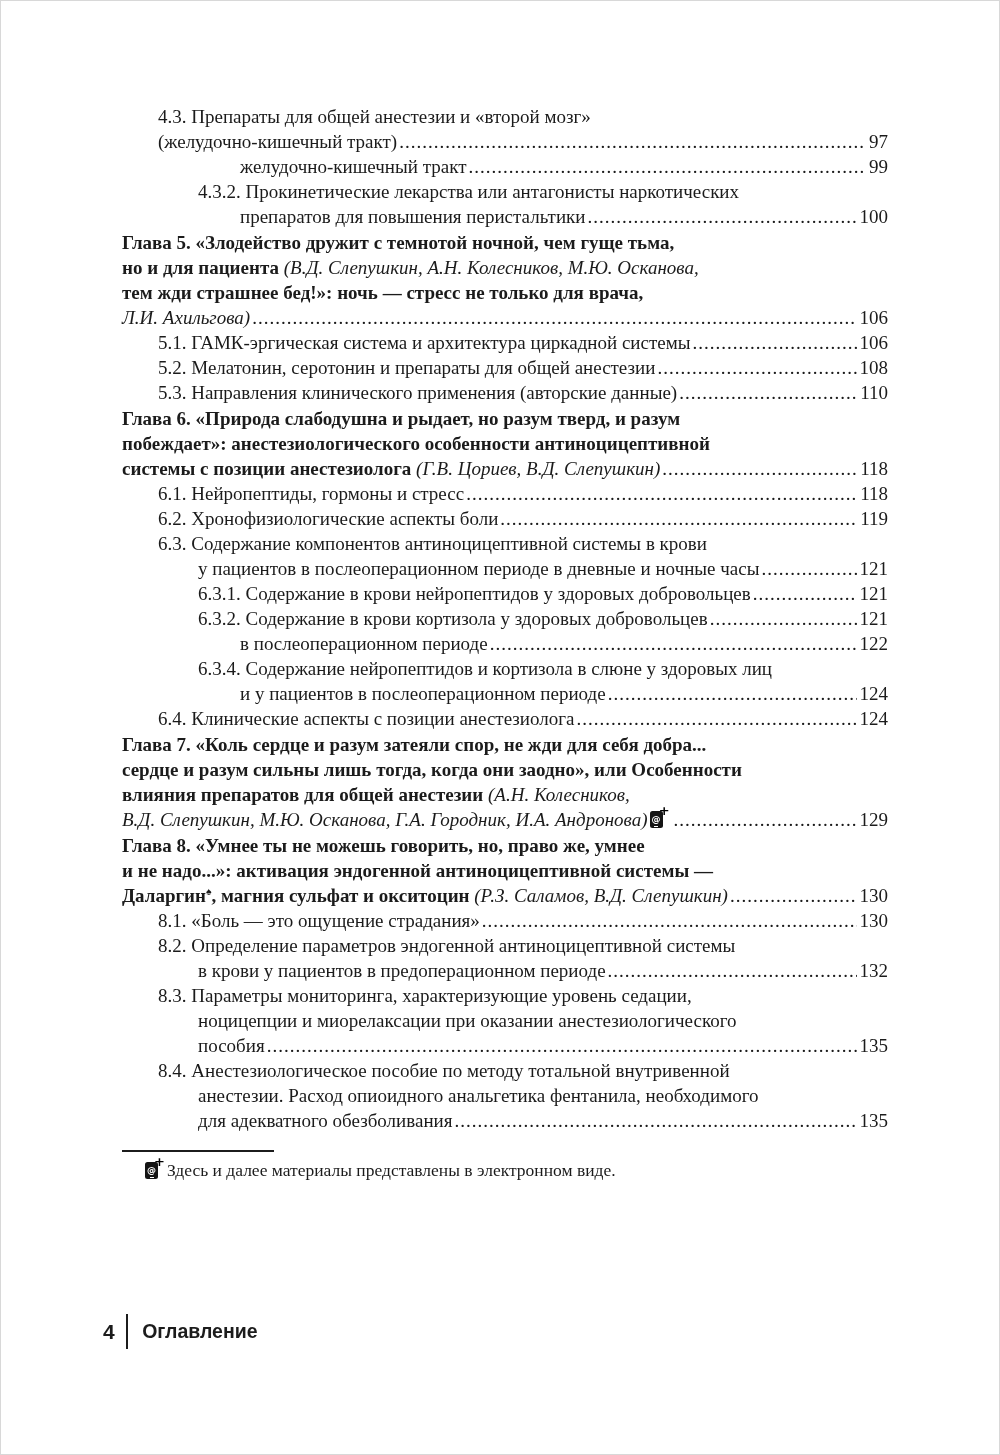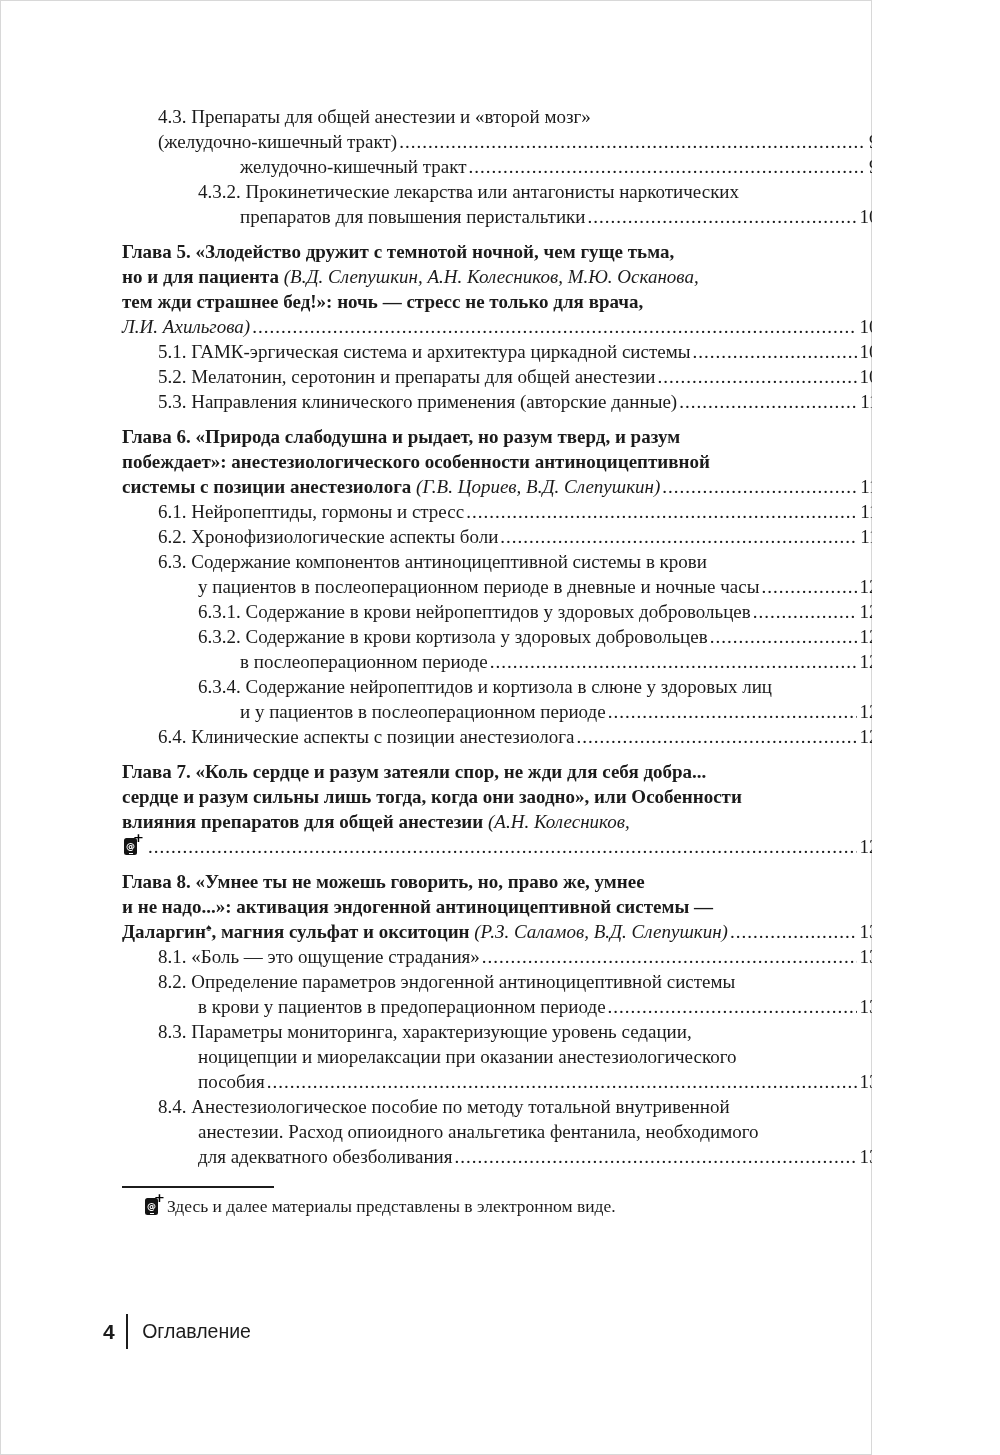--- a/index.html
+++ b/index.html
@@ -1,38 +1,38 @@
 <!DOCTYPE html>
 <html lang="ru"><head>
 <meta charset="utf-8">
 <style>
   html, body { margin: 0; padding: 0; background: #ffffff; }
   .page {
     position: relative;
-    width: 872px;
+    width: 1000px;
     height: 1455px;
     background: #ffffff;
     overflow: hidden;
     font-family: "Liberation Serif", serif;
     color: #1b1b1b;
     box-shadow: inset 0 0 0 1px #d8d8d8;
   }
   .content {
     position: absolute;
     left: 122px;
     top: 104px;
     width: 766px;
   }
   .toc-line {
     display: flex;
     align-items: baseline;
     line-height: 25px;
     font-size: 19px;
   }
-  .toc-line.gap { margin-top: 10px; }
+  .toc-line.gap { margin-top: 1px; }
   .ind-0 { padding-left: 0; }
   .ind-1 { padding-left: 36px; }
   .ind-2 { padding-left: 76px; }
   .ind-3 { padding-left: 118px; }
   .toc-text { white-space: pre; }
   .s-n { font-weight: 400; }
   .s-b { font-weight: 700; }
   .s-i { font-style: italic; }
   .s-sup {
     font-size: 0.55em;
@@ -113,21 +113,21 @@
     color: #1c1c1c;
   }
   .pgnum { font-size: 21px; font-weight: 700; }
   .footer-divider {
     display: inline-block;
     width: 2.5px;
     height: 35px;
     background: #1c1c1c;
     margin: 0 14px 0 11px;
   }
-  .sect { font-size: 19.5px; font-weight: 400; }
+  .sect { font-size: 19.5px; font-weight: 700; }
 </style>
 </head>
 <body>
 
 <div class="page">
   <main class="content">
     <div id="toc-list">
         <div class="toc-line ind-1">
           <span class="toc-text"><span class="s-n">4.3. Препараты для общей анестезии и «второй мозг»</span></span>
         </div>
@@ -238,21 +238,21 @@
         <div class="toc-line ind-0 gap">
           <span class="toc-text"><span class="s-b">Глава 7. «Коль сердце и разум затеяли спор, не жди для себя добра...</span></span>
         </div>
         <div class="toc-line ind-0">
           <span class="toc-text"><span class="s-b">сердце и разум сильны лишь тогда, когда они заодно», или Особенности</span></span>
         </div>
         <div class="toc-line ind-0">
           <span class="toc-text"><span class="s-b">влияния препаратов для общей анестезии </span><span class="s-i">(А.Н. Колесников,</span></span>
         </div>
         <div class="toc-line ind-0">
-          <span class="toc-text"><span class="eicon"><span class="eicon-at">@</span><span class="eicon-plus">+</span></span></span>
+          <span class="toc-text"><span class="s-i">В.Д. Слепушкин, М.Ю. Осканова, Г.А. Городник, И.А. Андронова)</span><span class="eicon"><span class="eicon-at">@</span><span class="eicon-plus">+</span></span></span>
           <span class="leader"></span>
           <span class="pg">129</span>
         </div>
         <div class="toc-line ind-0 gap">
           <span class="toc-text"><span class="s-b">Глава 8. «Умнее ты не можешь говорить, но, право же, умнее</span></span>
         </div>
         <div class="toc-line ind-0">
           <span class="toc-text"><span class="s-b">и не надо...»: активация эндогенной антиноцицептивной системы —</span></span>
         </div>
         <div class="toc-line ind-0">

